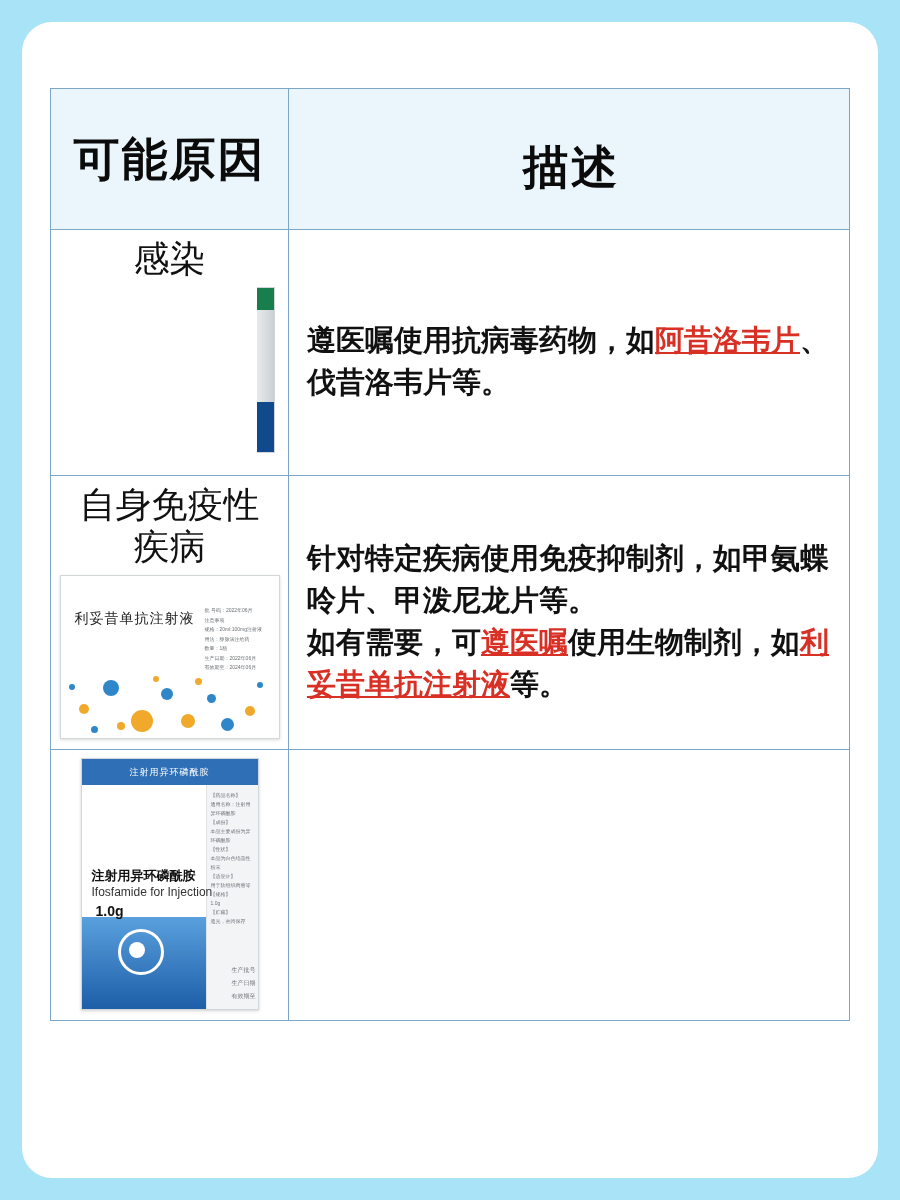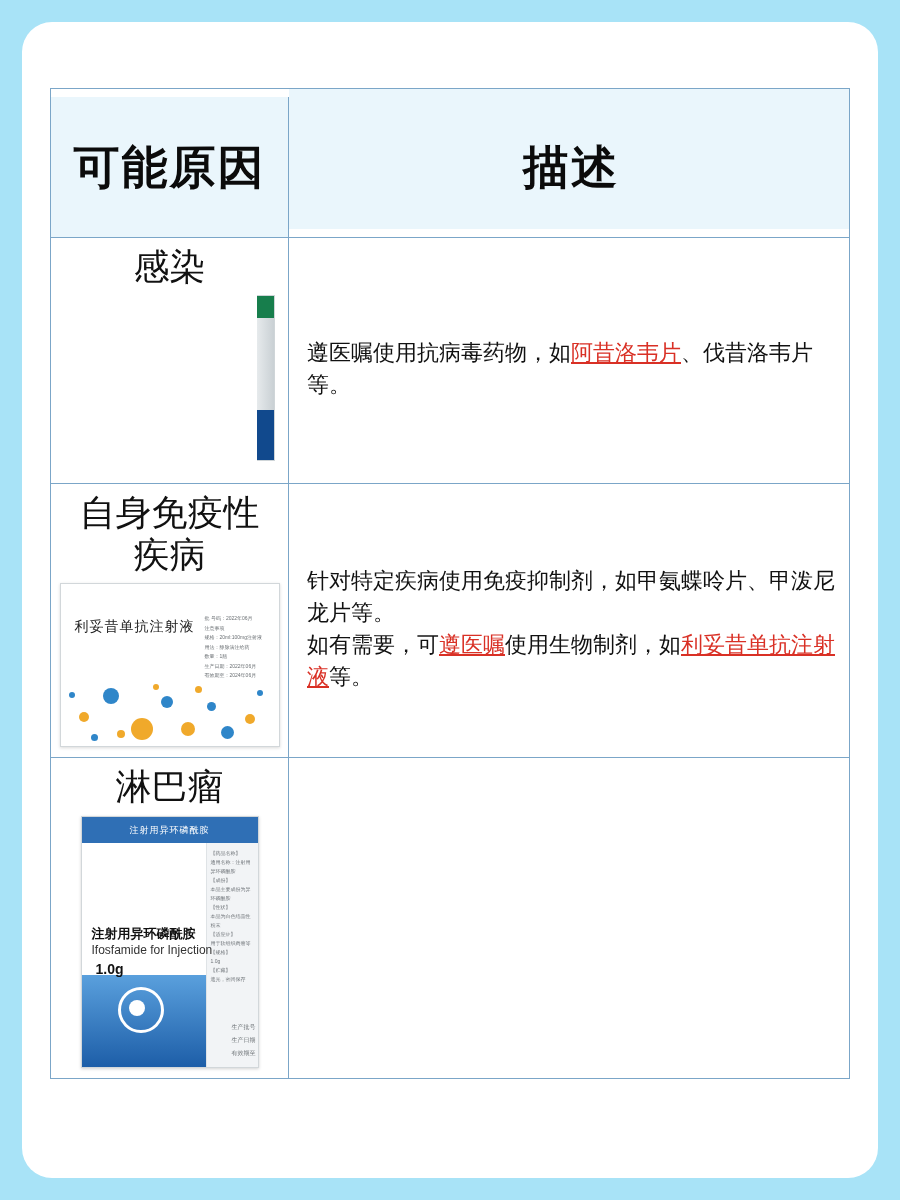--- a/index.html
+++ b/index.html
@@ -61,43 +61,43 @@
   
   .header .cell-cause,
   .header .cell-desc {
     background: #eaf6fc;
     height: 140px;
     justify-content: center;
     align-items: center;
   }
   .header .cell-cause {
     padding: 0;
-    margin-top: 8px;
   }
   .hdr-text {
     font-size: 46px;
     font-weight: bold;
     color: #0b0b0b;
     letter-spacing: 2px;
     line-height: 1;
   }
   .header .cell-desc { justify-content: center; }
 
   .cause-title {
     font-size: 36px;
     color: #111;
     text-align: center;
     line-height: 1.15;
     margin-bottom: 8px;
     white-space: pre-line;
   }
   .desc-text {
-    font-size: 22px;
+    font-size: 29px;
     line-height: 1.45;
     color: #111;
+    font-weight: bold;
   }
   .hl {
     color: #d93025;
     text-decoration: underline;
     text-decoration-color: #d93025;
   }
 
   
   .img-wrap { position: relative; }
 
@@ -353,21 +353,20 @@
       <div class="cell-desc">
         <div class="desc-text">
           <span>针对特定疾病使用免疫抑制剂，如甲氨蝶呤片、甲泼尼龙片等。</span><br>
           <span>如有需要，可</span><span class="hl">遵医嘱</span><span>使用生物制剂，如</span><span class="hl">利妥昔单抗注射液</span><span>等。</span>
         </div>
       </div>
     </div>
 
     <div class="row">
       <div class="cell-cause">
-        <div class="cause-title">淋巴瘤</div>
         <div class="img-wrap">
           <div class="box3">
             <div class="topbar">注射用异环磷酰胺</div>
             <div class="b3side" style="white-space:pre-line">【药品名称】
 通用名称：注射用异环磷酰胺
 【成份】
 本品主要成份为异环磷酰胺
 【性状】
 本品为白色结晶性粉末
 【适应症】

